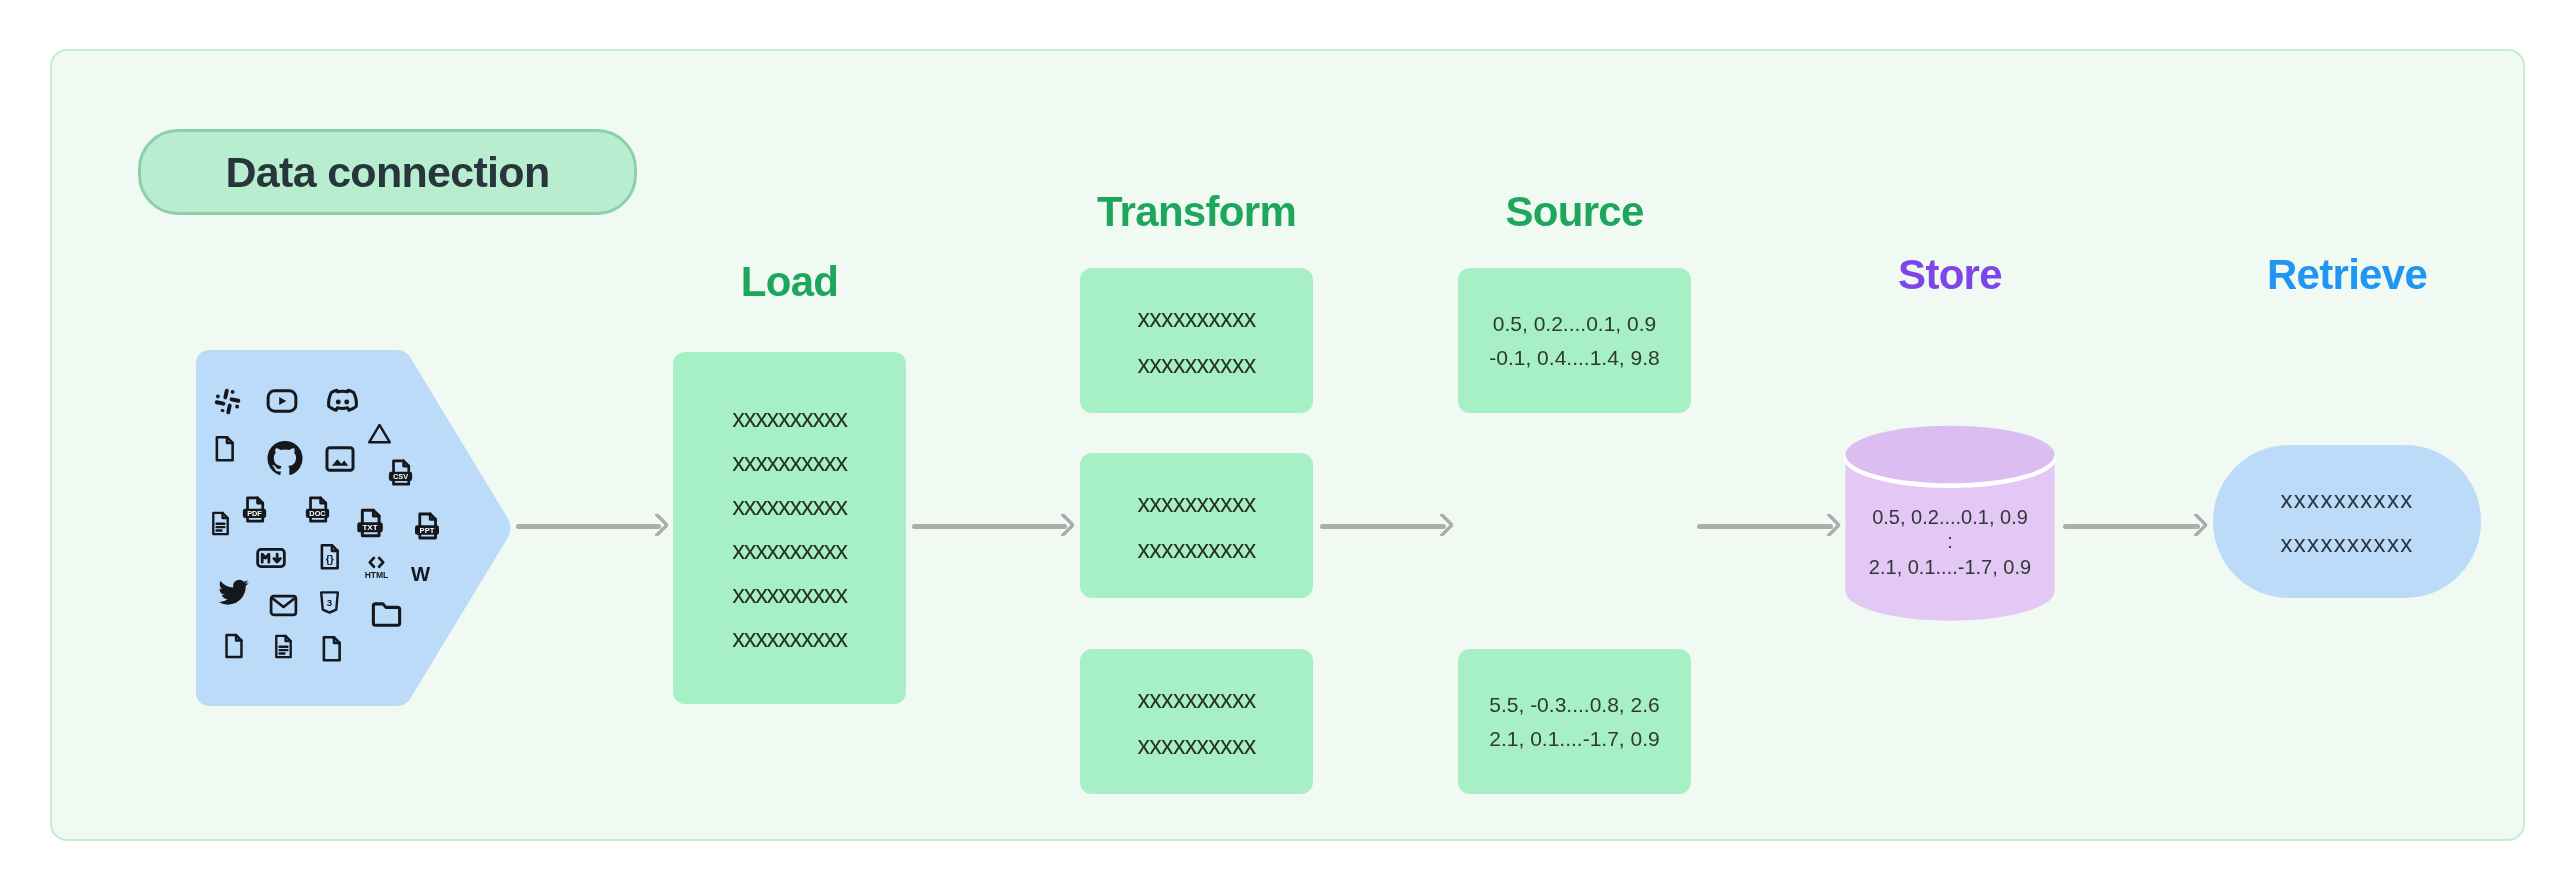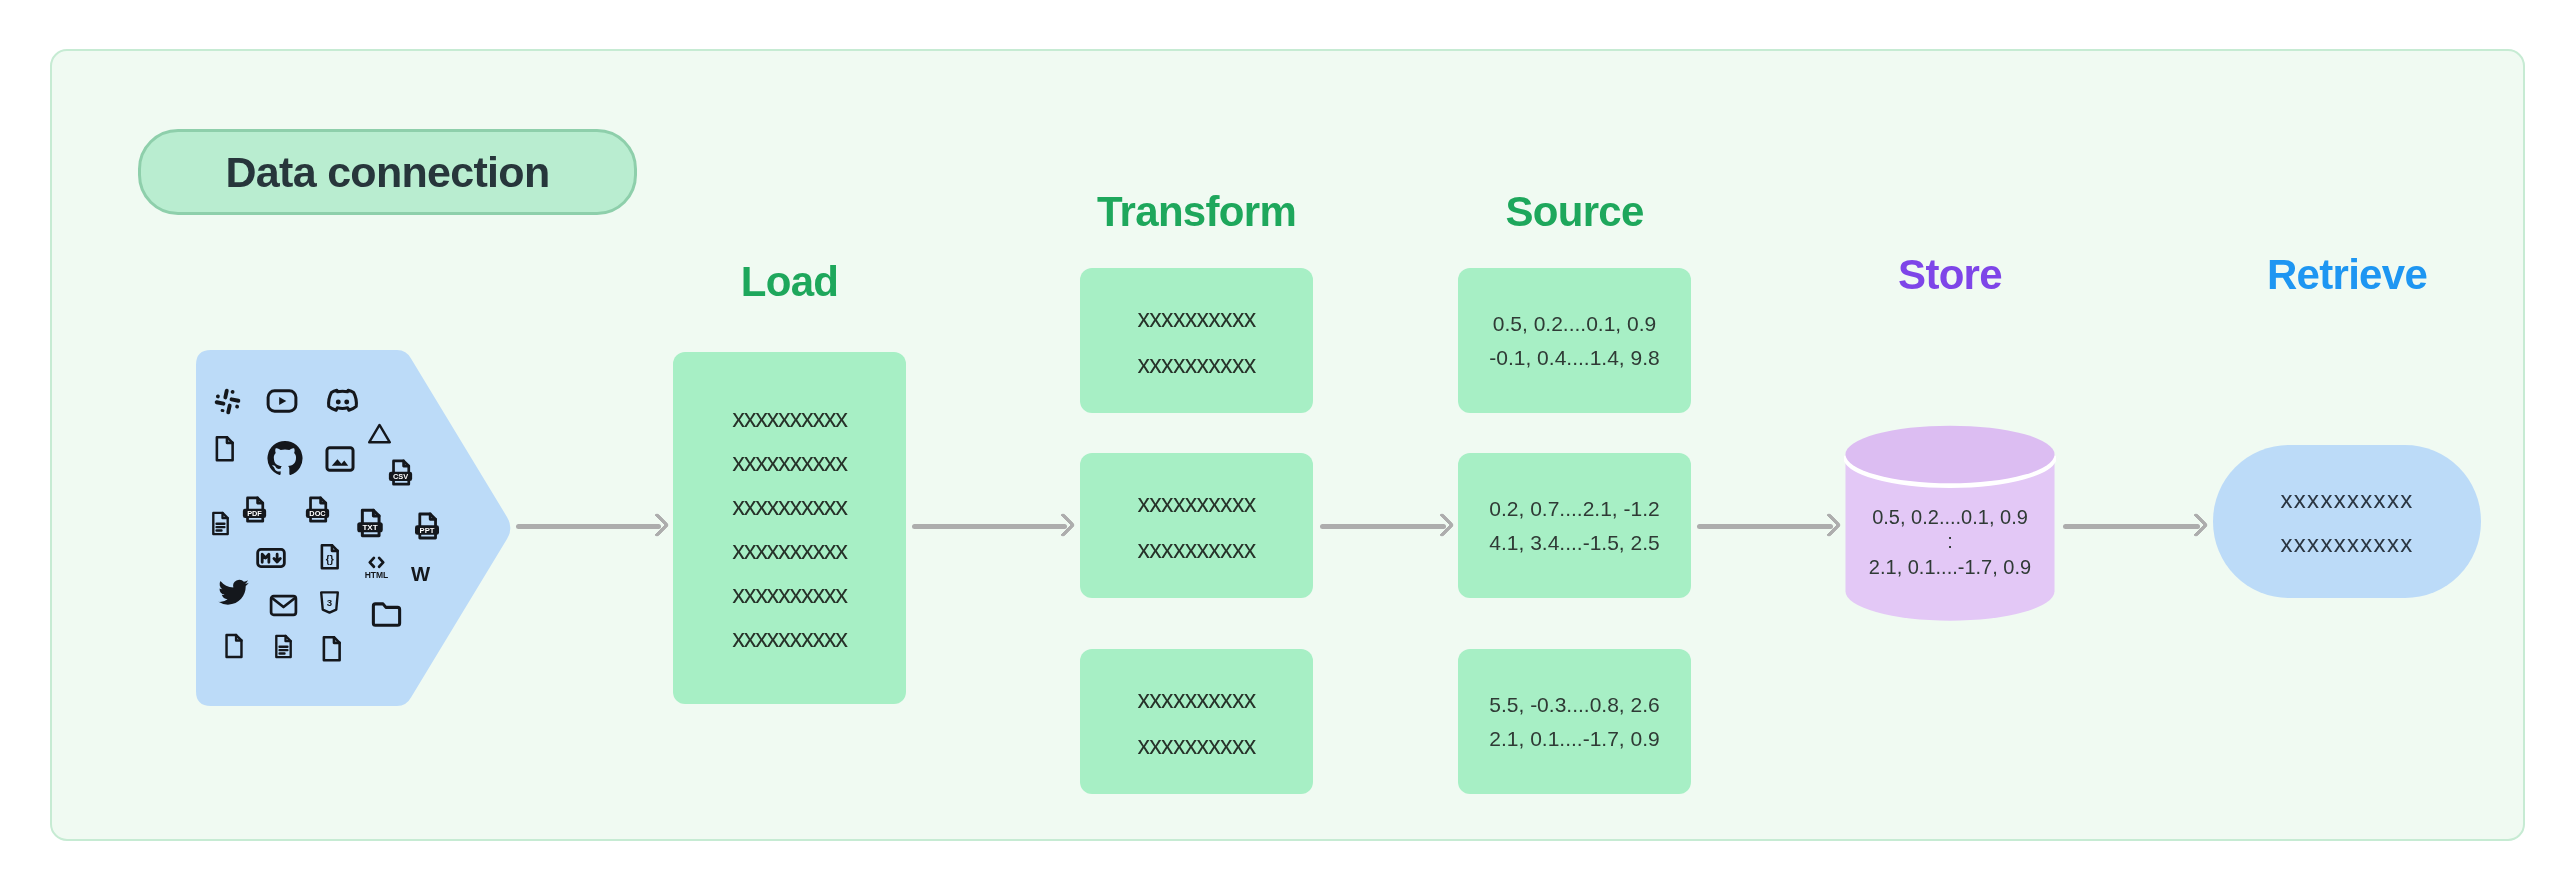--- a/index.html
+++ b/index.html
@@ -285,24 +285,20 @@
 
   <div class="arrow" style="left:1268px;top:476px;width:131px">
     <div class="shaft"></div>
       <div class="head"></div>
   </div>
 
   <div class="gbox ebox row1">
     <div class="numline">0.5, 0.2....0.1, 0.9</div>
     <div class="numline">-0.1, 0.4....1.4, 9.8</div>
   </div>
-  <div class="gbox ebox row2">
-    <div class="numline">0.2, 0.7....2.1, -1.2</div>
-    <div class="numline">4.1, 3.4....-1.5, 2.5</div>
-  </div>
   <div class="gbox ebox row3">
     <div class="numline">5.5, -0.3....0.8, 2.6</div>
     <div class="numline">2.1, 0.1....-1.7, 0.9</div>
   </div>
 
   <div class="arrow" style="left:1645px;top:476px;width:141px">
     <div class="shaft"></div>
       <div class="head"></div>
   </div>
 

